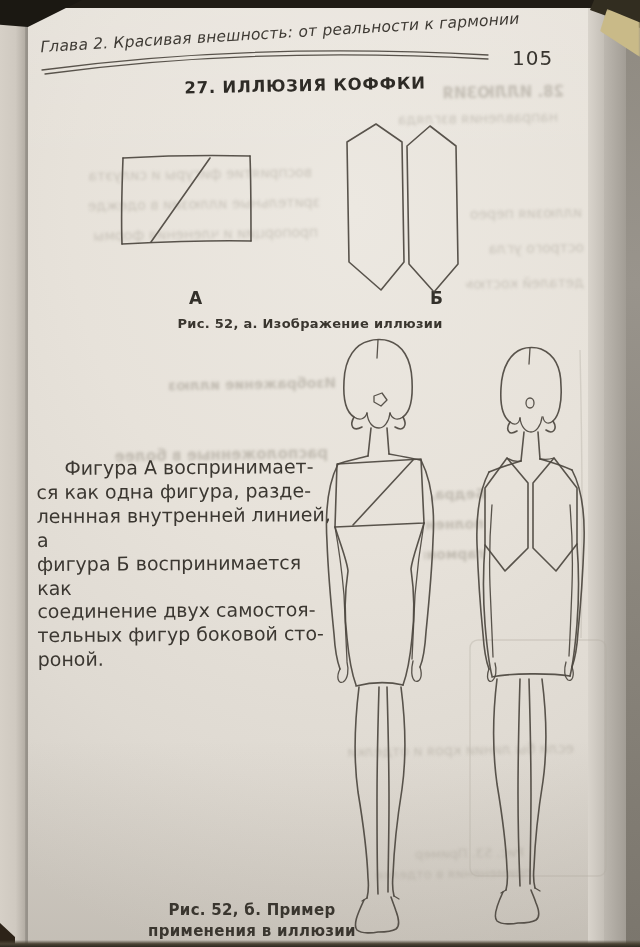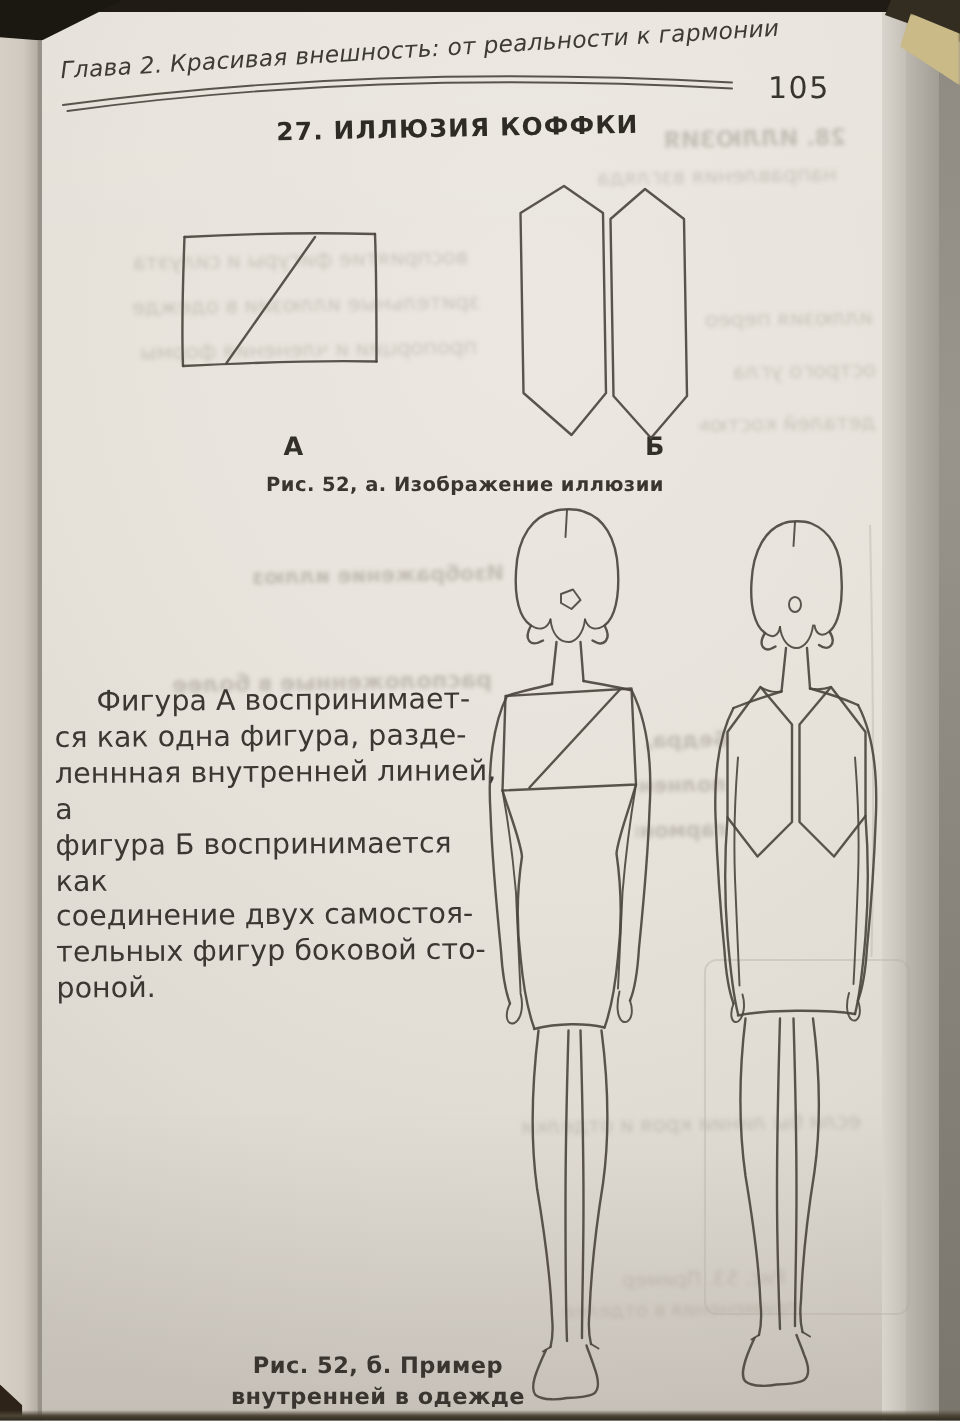--- a/index.html
+++ b/index.html
@@ -121,21 +121,21 @@
     <div>ся как одна фигура, разде-</div>
     <div>леннная внутренней линией, а</div>
     <div>фигура Б воспринимается как</div>
     <div>соединение двух самостоя-</div>
     <div>тельных фигур боковой сто-</div>
     <div>роной.</div>
   </div>
 
   <div class="cap-b">
     <div>Рис. 52, б. Пример</div>
-    <div>внутренней в одежде</div>
+    <div>применения в иллюзии</div>
   </div>
 
   <svg class="art" width="640" height="947" viewBox="0 0 640 947">
 
     <g>
       <path class="stroke thin" d="M42 70 Q250 42 488 55"></path>
       <path class="stroke thin" d="M45 74 Q250 46 488 59"></path>
     </g>
 
     <g>

